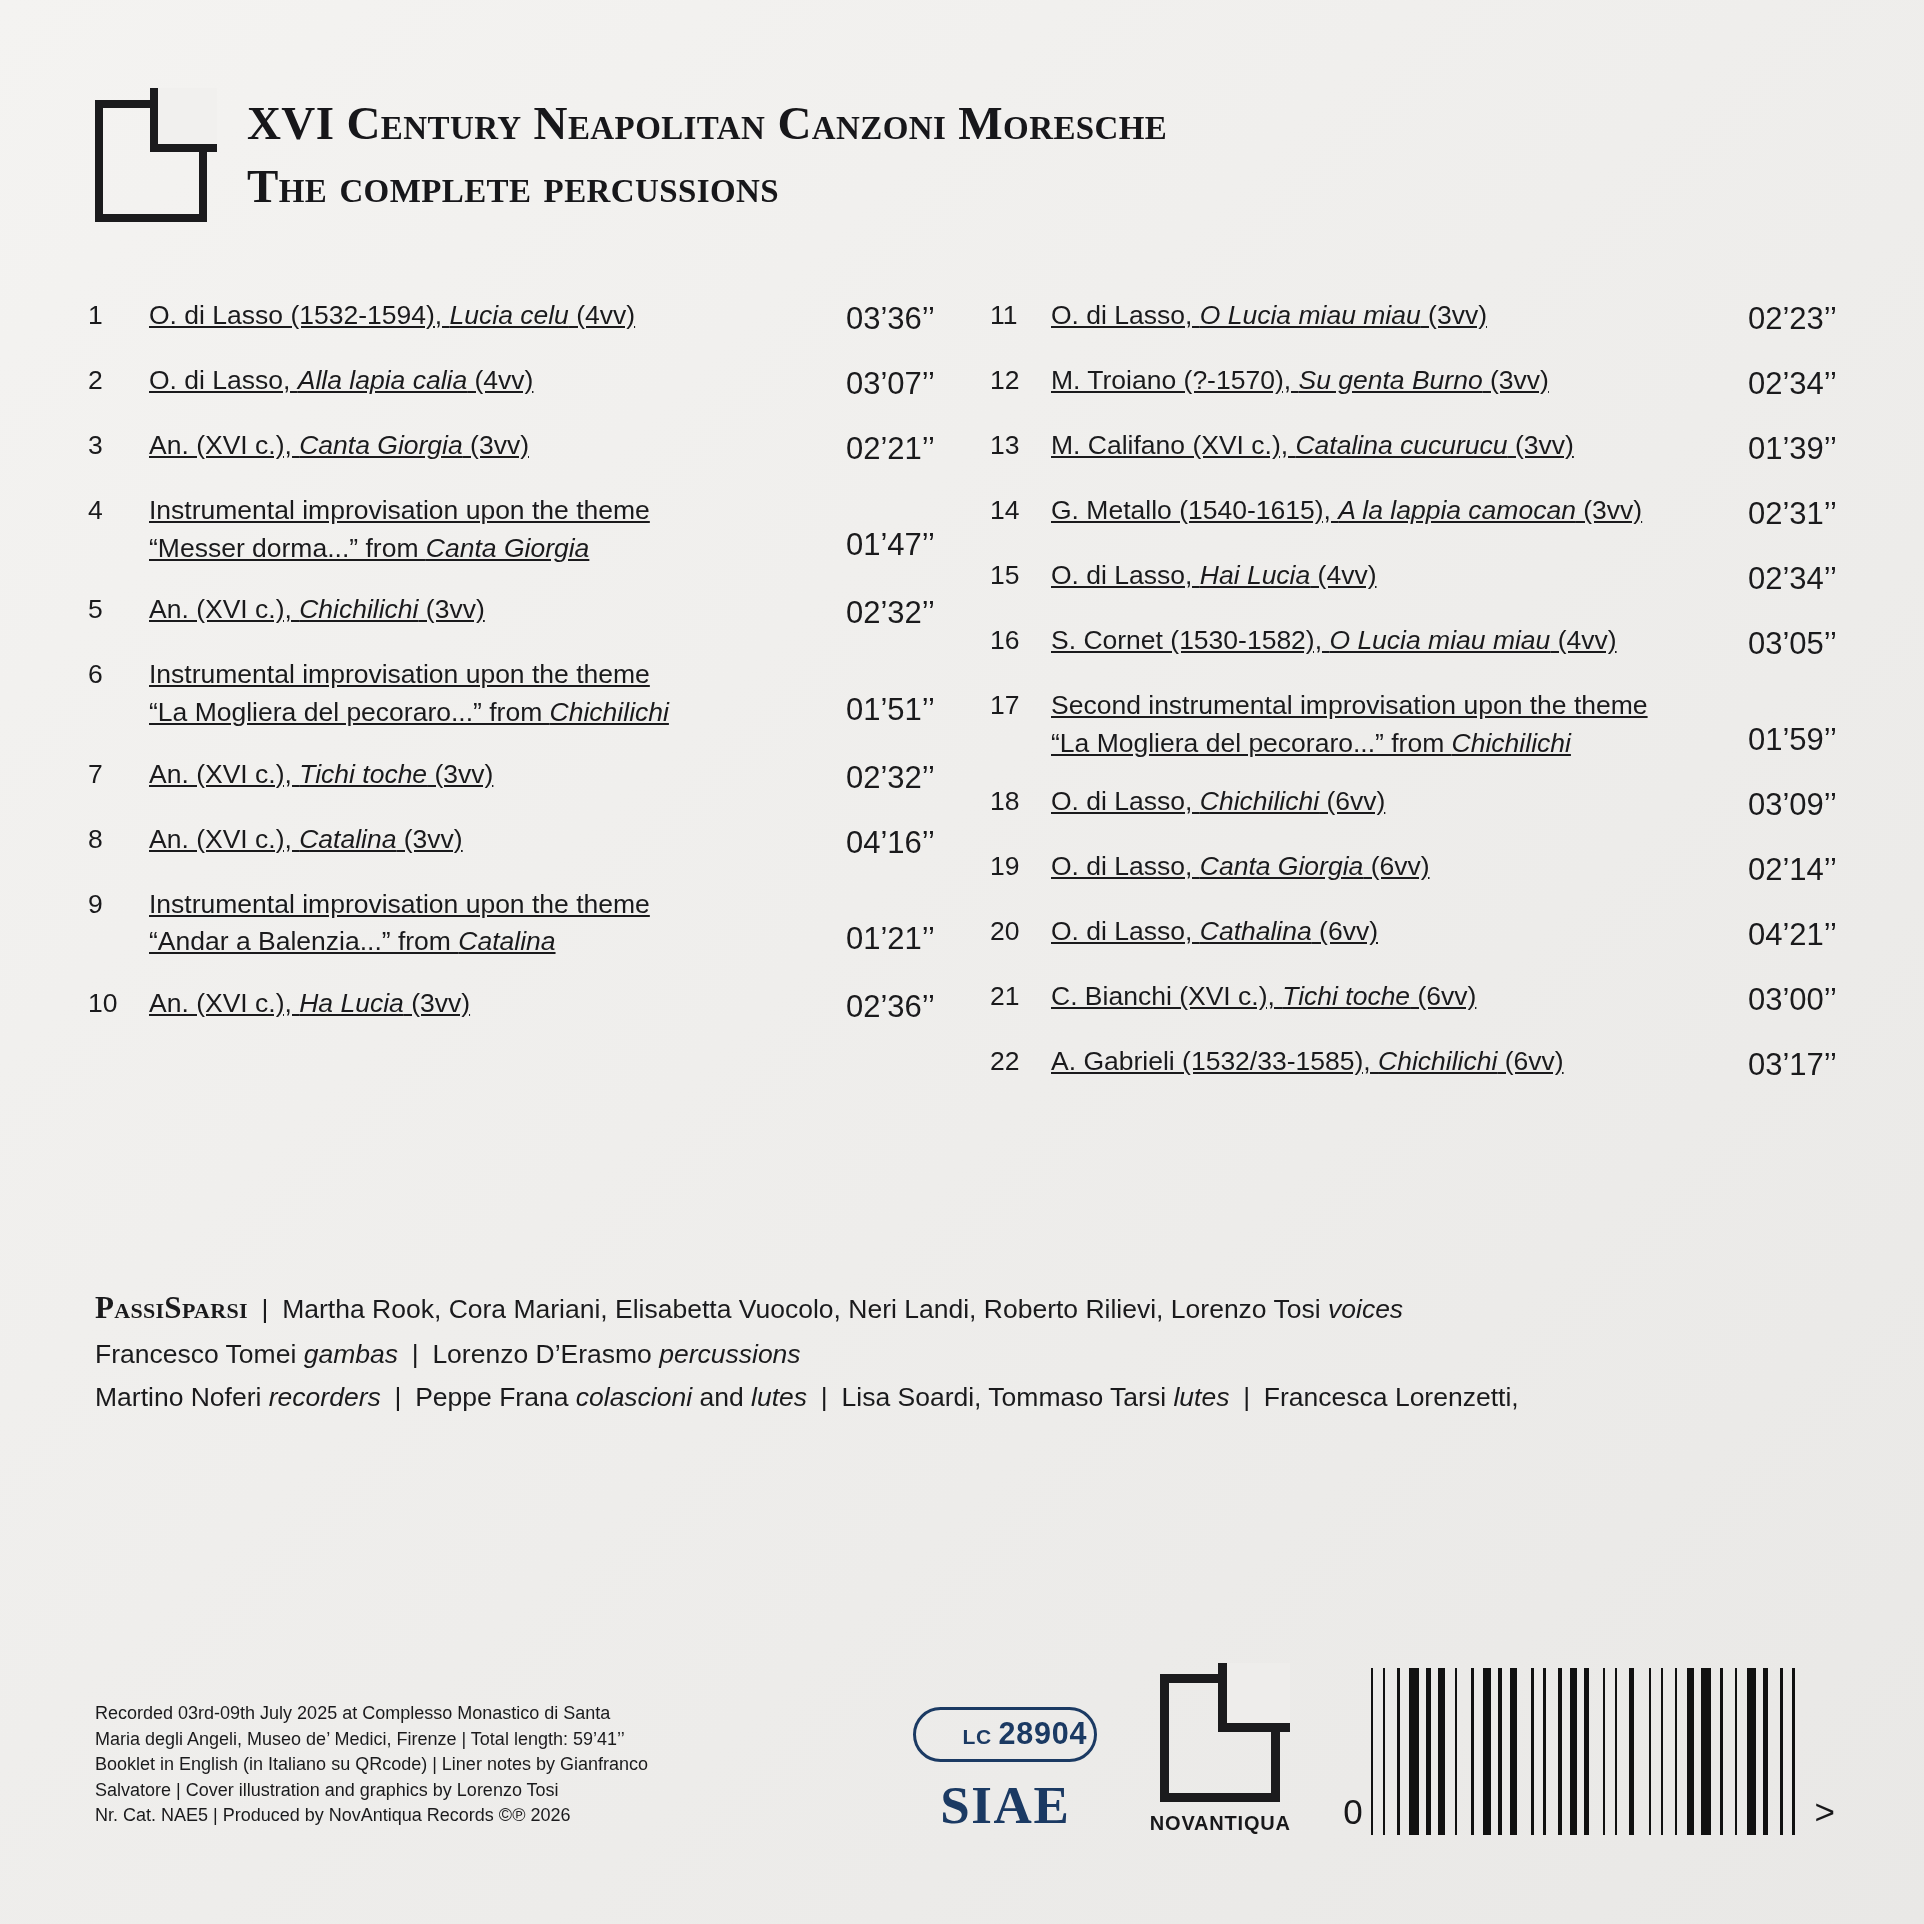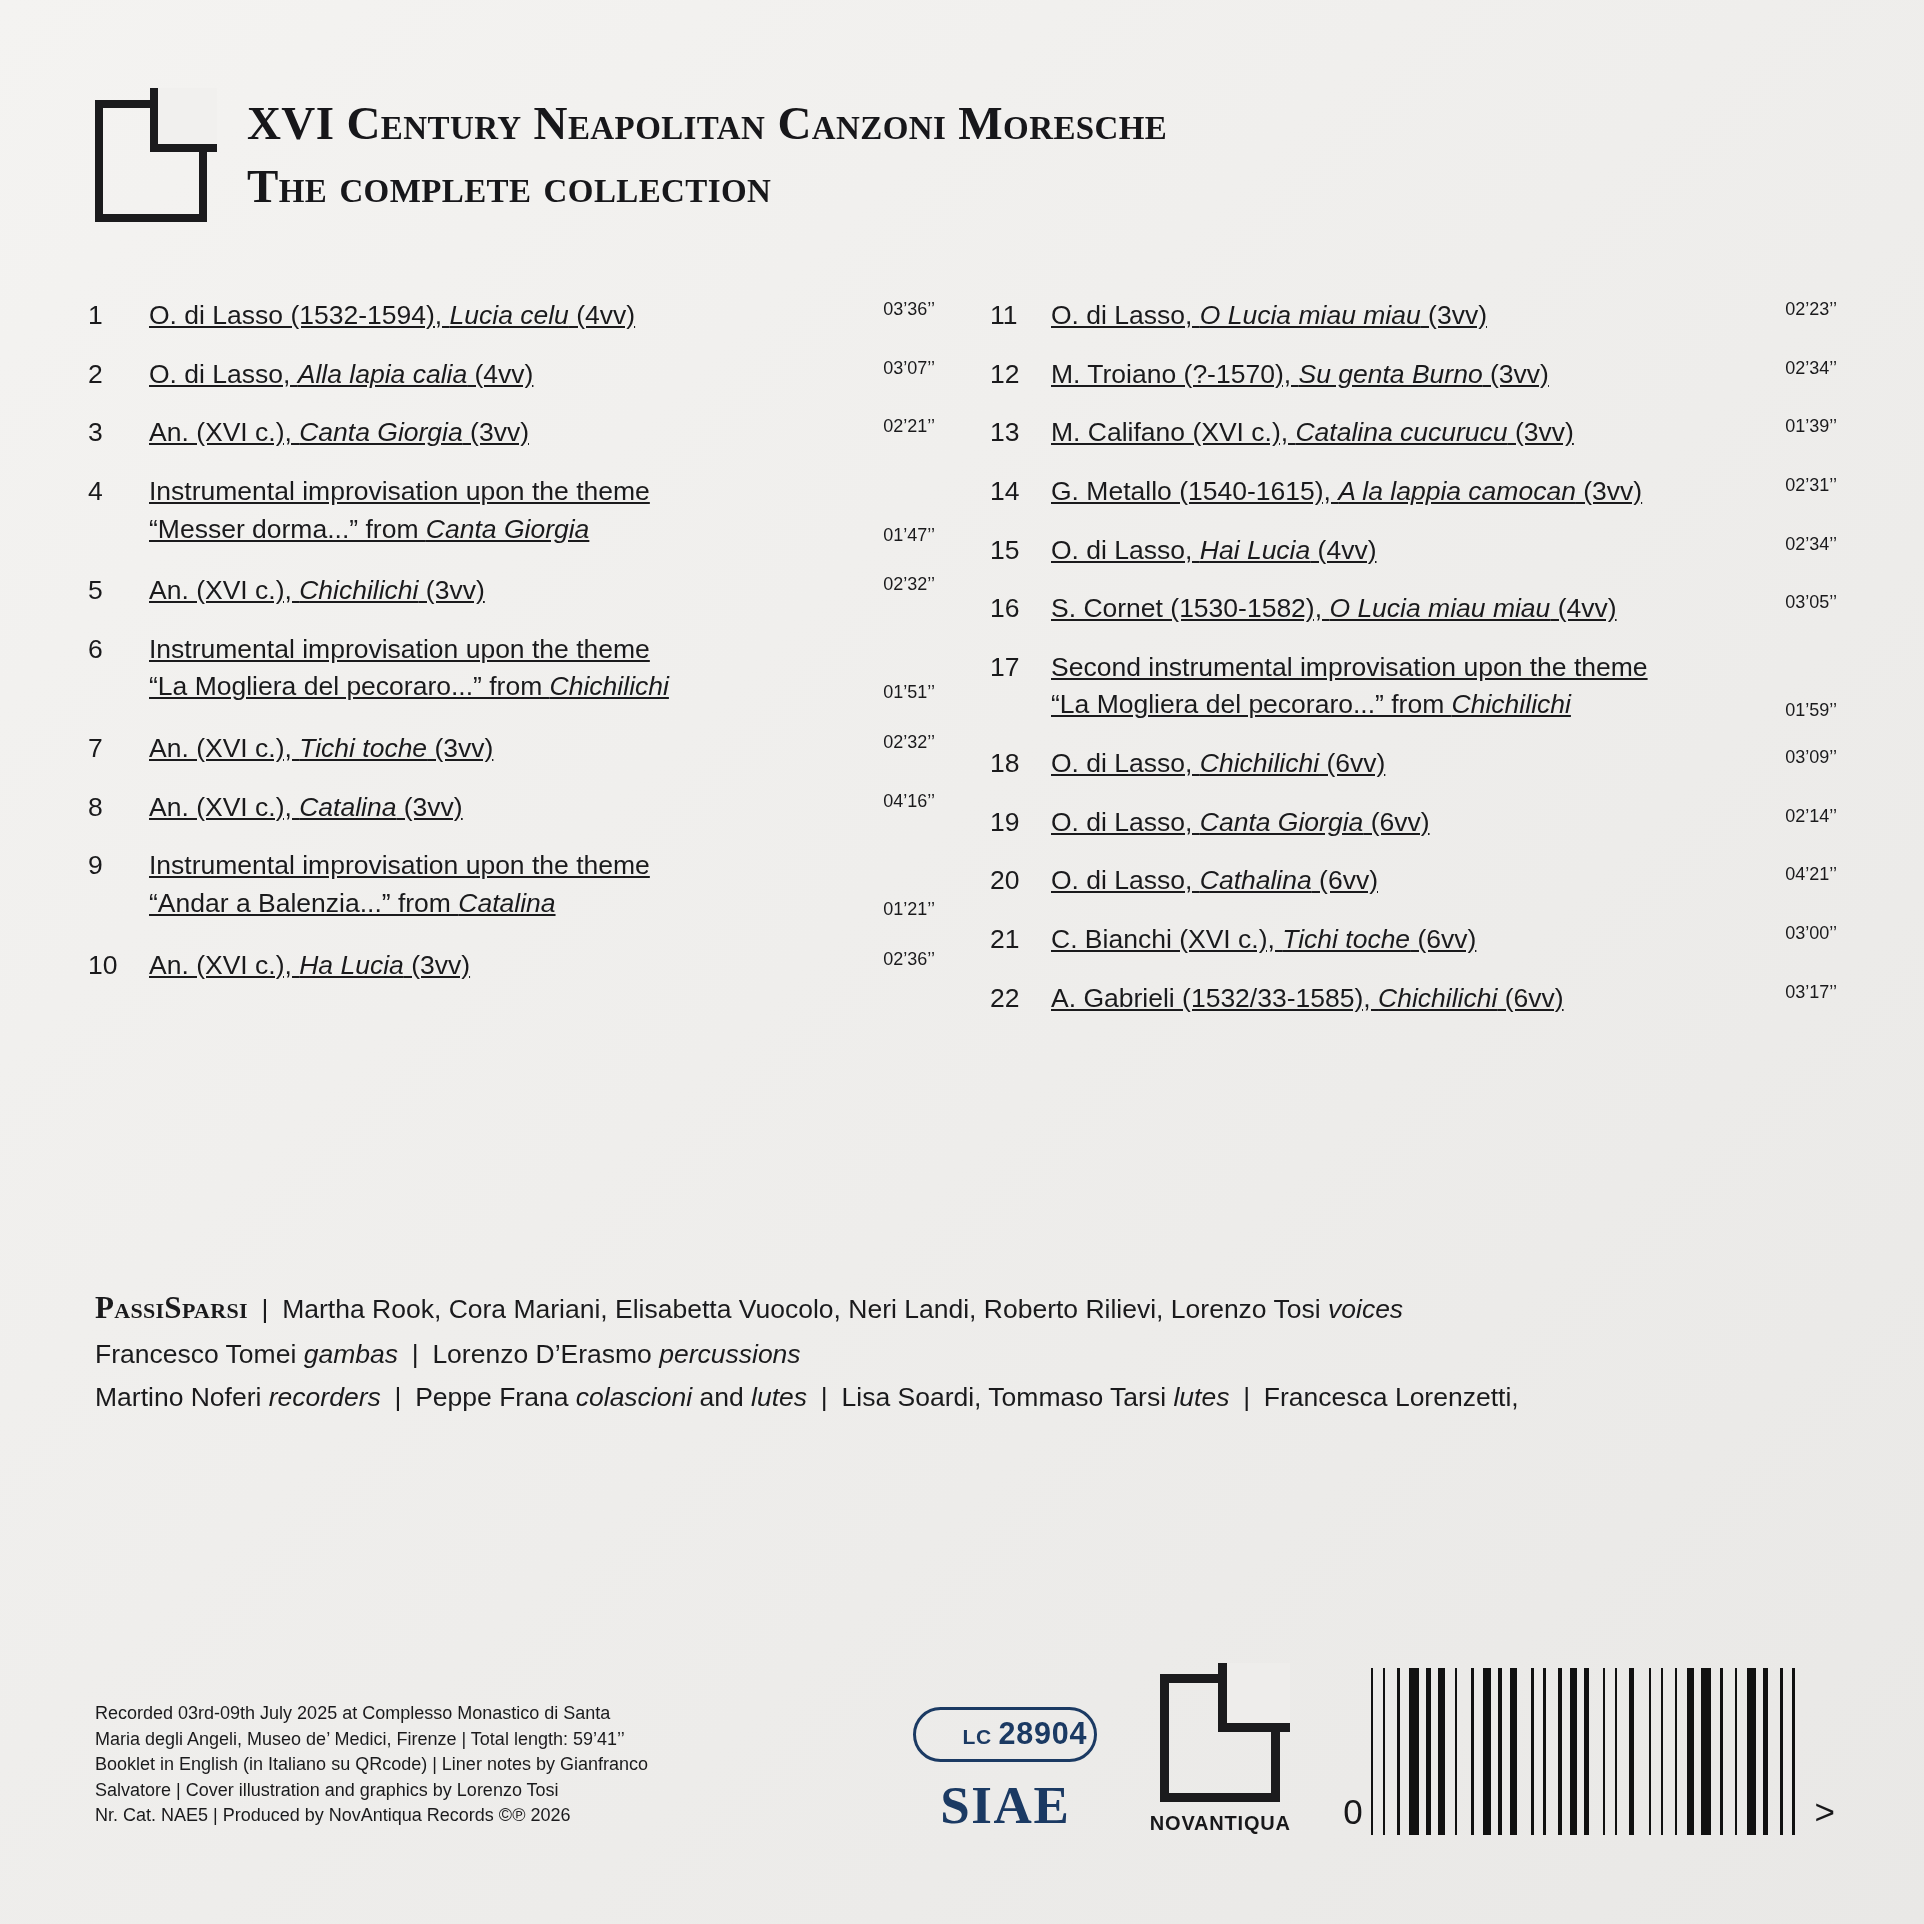--- a/index.html
+++ b/index.html
@@ -105,21 +105,21 @@
   }
   .track .body {
     flex: 1 1 auto;
     padding-right: 11.2px;
     text-decoration: underline;
   }
   .track .dur {
     flex: 0 0 auto;
     width: 119px;
     text-align: right;
-    font-size: 18px;
+    font-size: 31px;
     white-space: nowrap;
   }
   .track.two-line .dur { align-self: flex-end; }
   .track.two-line { margin-bottom: 24px; }
   .track .line2 { display: block; }
   em { font-style: italic; }
 
   
   .col.right .track { margin-bottom: 21px; }
 
@@ -253,21 +253,21 @@
 </style>
 </head>
 <body>
 
 <div class="page">
 
   <div class="header">
     <div class="logo-mark"></div>
     <div class="title-block">
       <div class="title-main">XVI Century Neapolitan Canzoni Moresche</div>
-      <div class="title-sub">The complete collection</div>
+      <div class="title-sub">The complete percussions</div>
     </div>
   </div>
 
   <div class="tracks">
 
     <div class="col left">
 
       <div class="track">
         <span class="num">1</span>
         <span class="body"><span>O. di Lasso (1532-1594), </span><em>Lucia celu</em><span> (4vv)</span></span>

